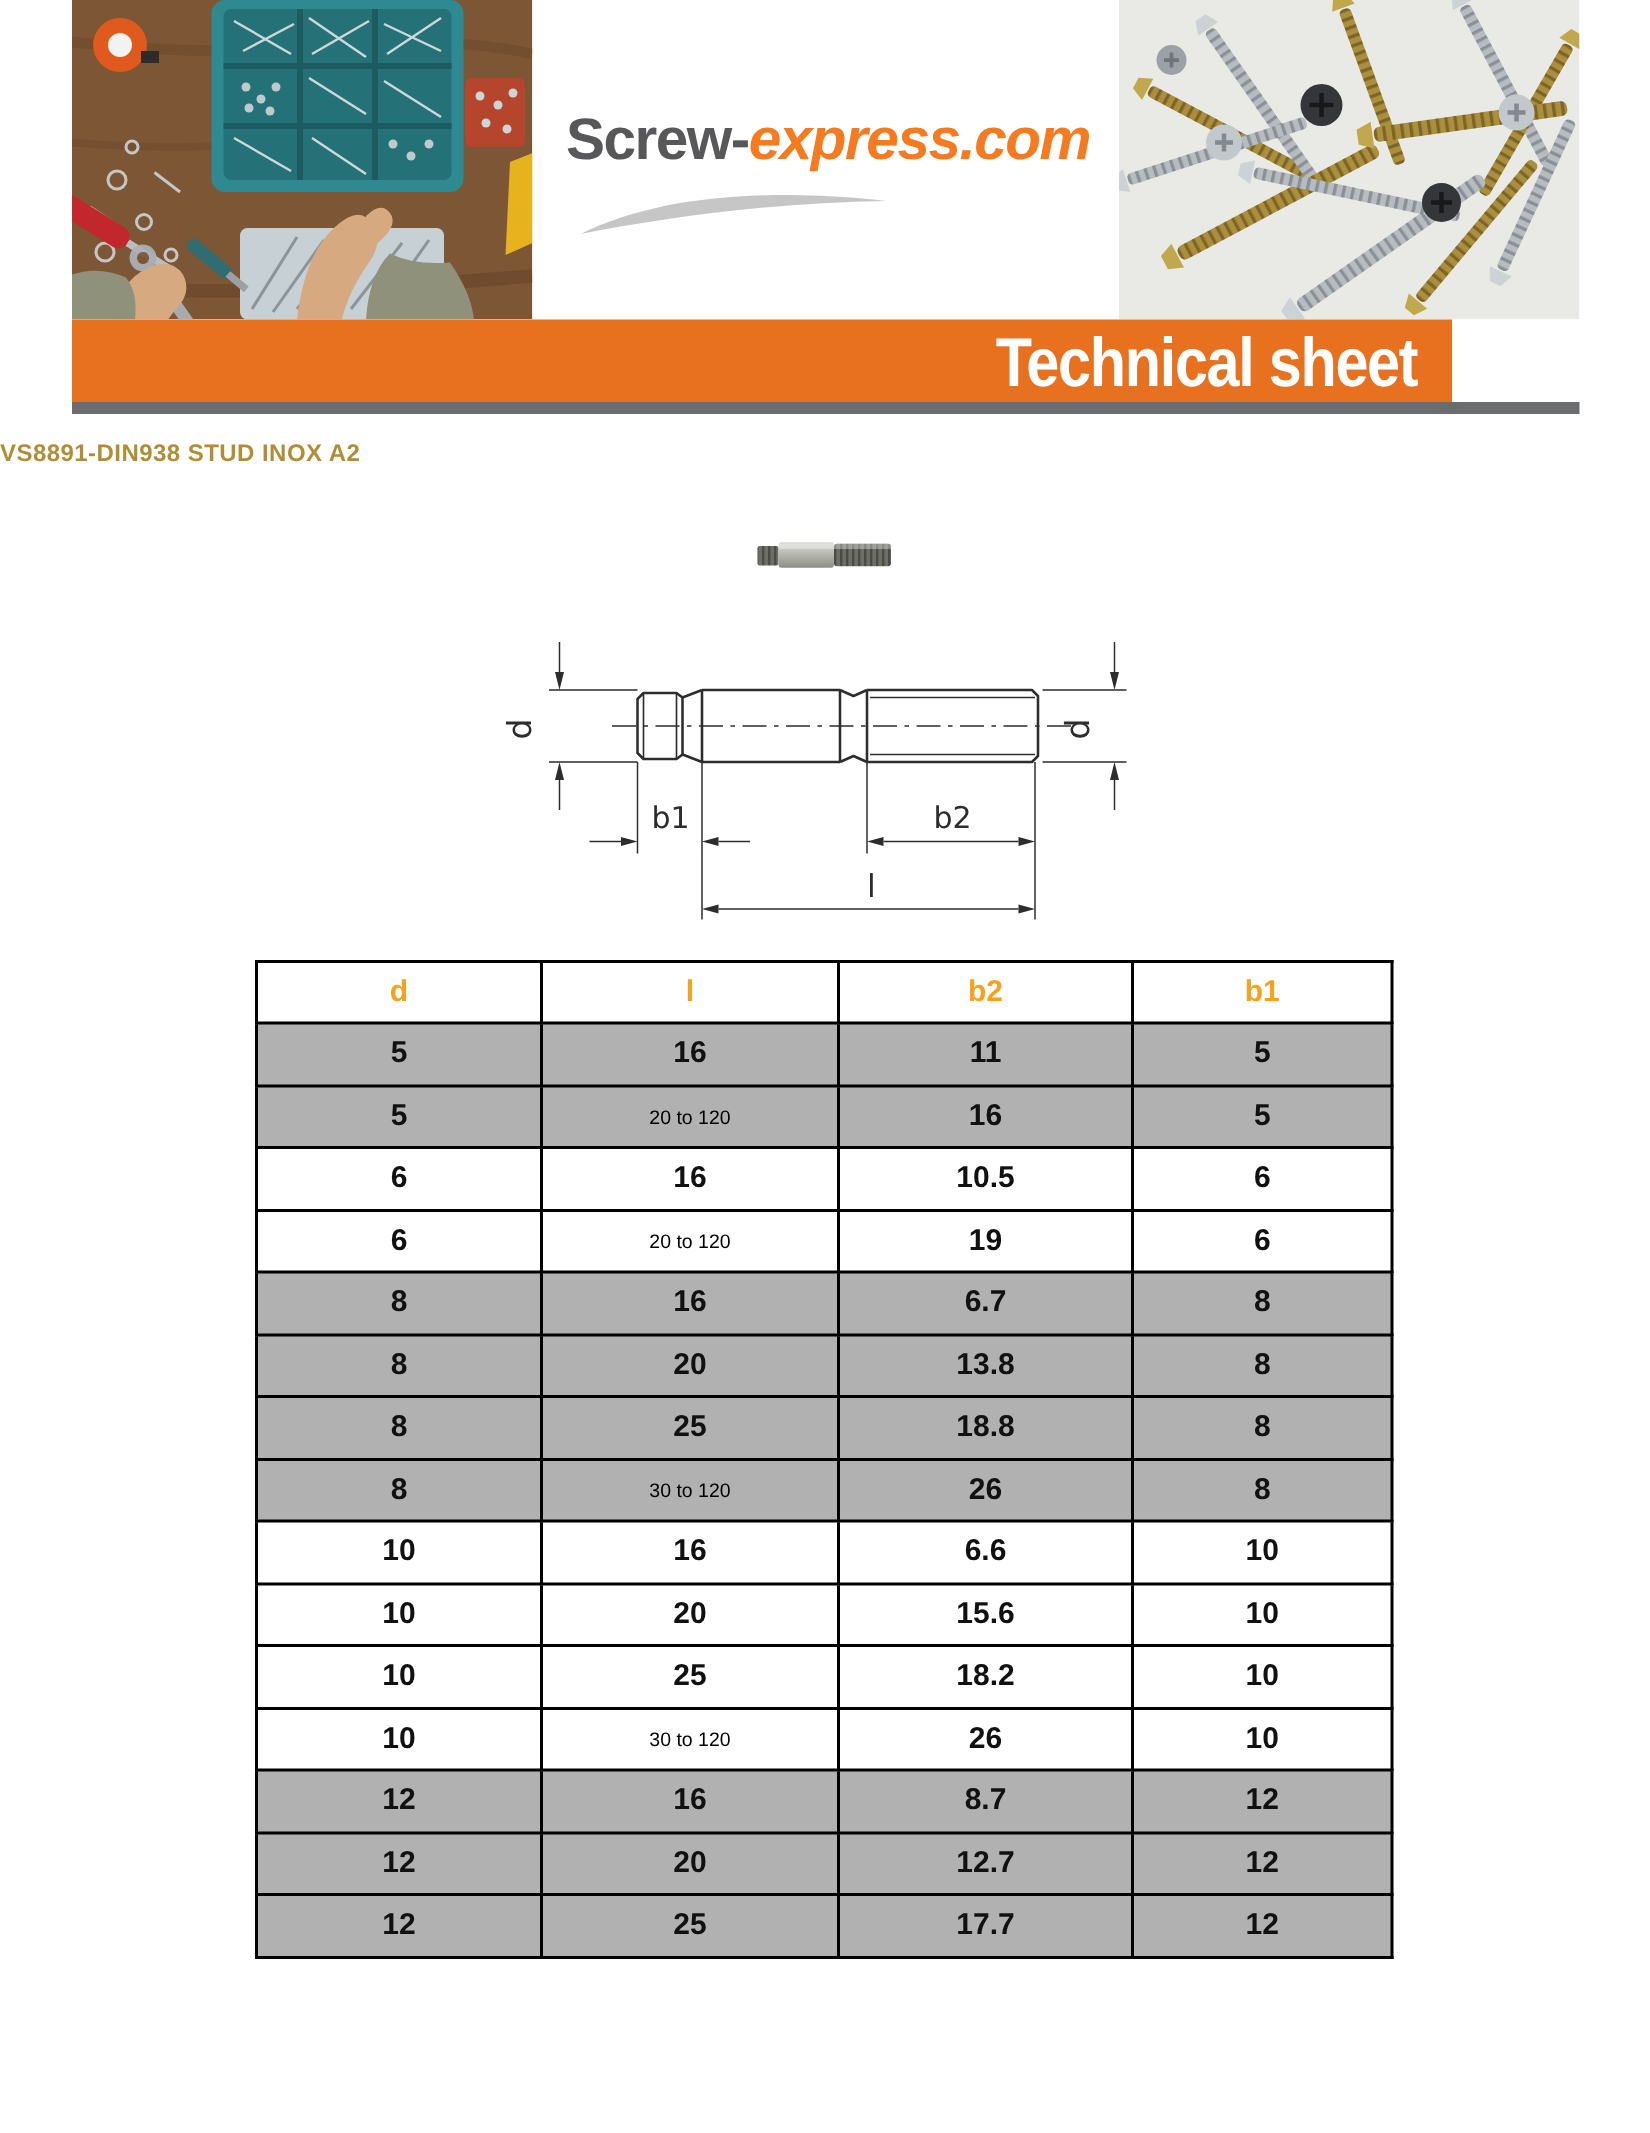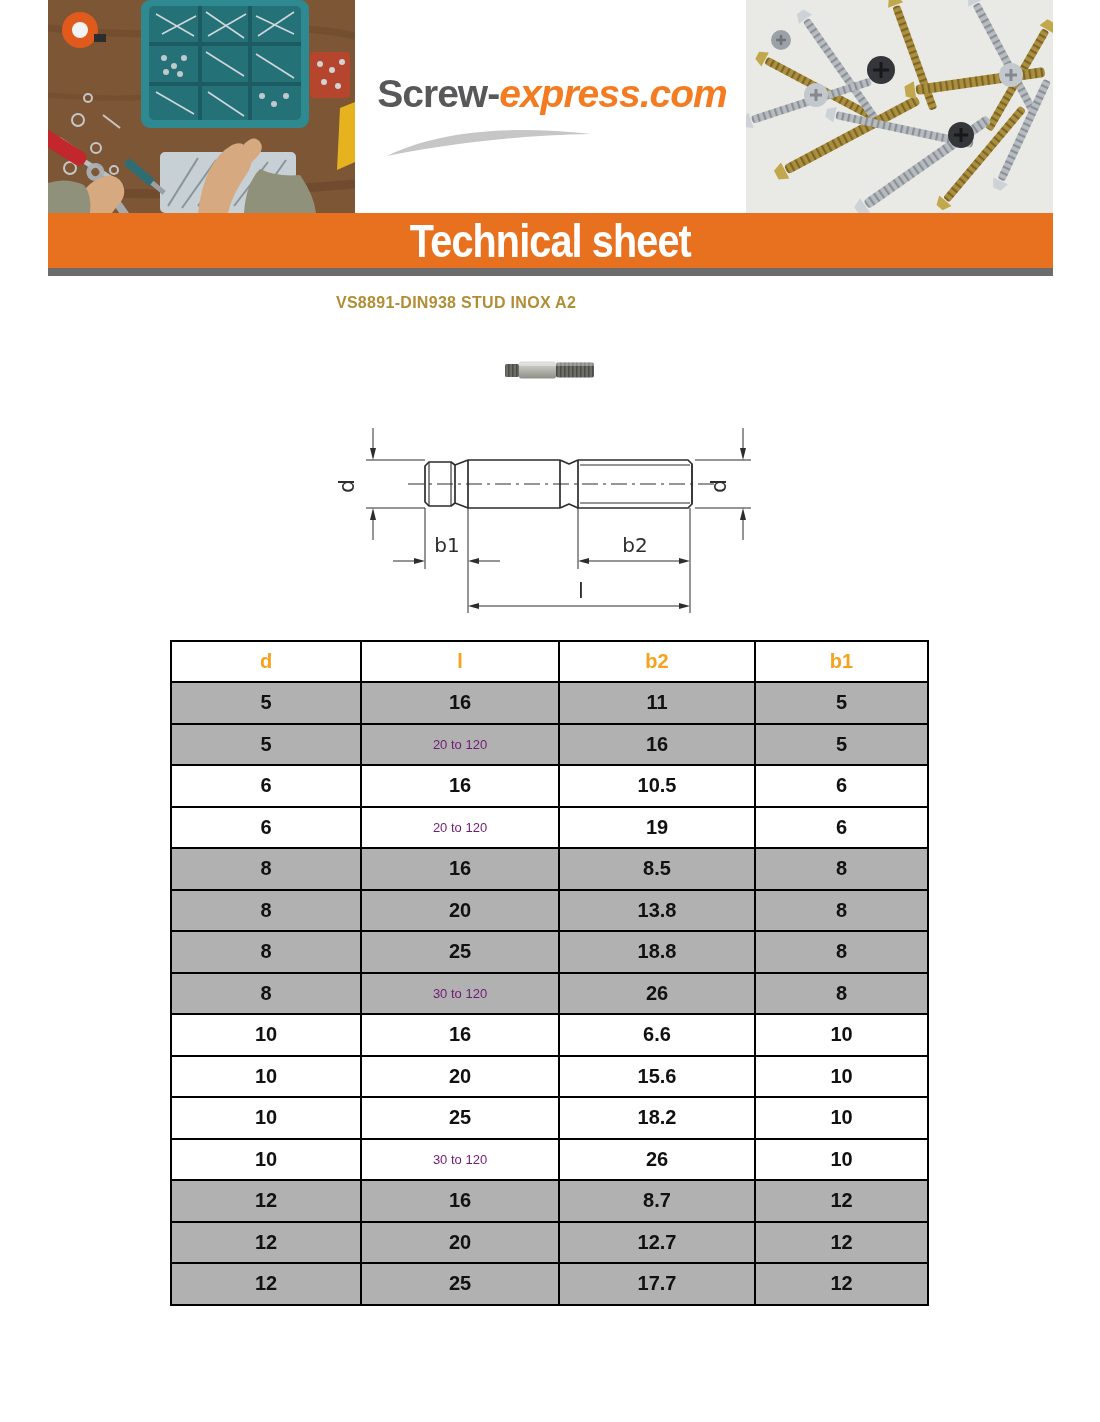--- a/index.html
+++ b/index.html
@@ -21,44 +21,44 @@
   .photo{position:absolute;top:0;height:213px;width:307px;overflow:hidden;}
   .photo-left{left:48px;}
   .photo-right{left:746px;}
   .logo{position:absolute;left:357px;top:72px;width:390px;text-align:center;
         font-size:39px;font-weight:bold;letter-spacing:-1px;white-space:nowrap;}
   .logo .pre{color:var(--logo-gray);}
   .logo .suf{color:var(--logo-orange);font-style:italic;}
   .swoosh{position:absolute;left:383px;top:122px;width:215px;height:38px;}
 
   
-  .banner{position:absolute;left:48px;top:213px;width:1005px;height:55px;
-          background:var(--banner-orange);display:flex;align-items:center;justify-content:center;}
+  .banner{position:absolute;left:48px;top:213px;width:920px;height:55px;
+          background:var(--banner-orange);display:flex;align-items:center;justify-content:flex-end;}
   .banner span{display:inline-block;color:#fff;font-weight:bold;font-size:46px;
           transform:scaleX(.86);letter-spacing:-1px;}
   .graybar{position:absolute;left:48px;top:268px;width:1005px;height:8px;background:var(--bar-gray);}
 
   
-  .product-title{position:absolute;left:0;top:294px;width:912px;text-align:center;
+  .product-title{position:absolute;left:0;top:294px;width:912px;
           color:var(--title-gold);font-size:16px;font-weight:600;letter-spacing:.3px;}
   .product-photo{position:absolute;left:504px;top:359px;width:92px;height:22px;}
 
   
   .drawing{position:absolute;left:330px;top:408px;width:480px;height:235px;}
   .drawing text{font-family:"DejaVu Sans", sans-serif;fill:#2d2d2d;}
 
   
   .spec-table{position:absolute;left:170px;top:640px;border-collapse:collapse;table-layout:fixed;width:757px;}
   .spec-table th,.spec-table td{border:2.5px solid #000;text-align:center;vertical-align:middle;
           font-size:20px;font-weight:bold;color:#111;}
   .spec-table thead tr{height:41px;background:#fff;}
   .spec-table th{color:var(--header-accent);font-size:20px;}
   .spec-table tbody tr{height:41.5px;background:#fff;}
   .spec-table tbody tr.shaded{background:var(--row-gray);}
-  .spec-table td.small{font-size:13px;font-weight:normal;color:#701a75;}
+  .spec-table td.small{font-size:13px;font-weight:normal;color:#000000;}
 
   
   .footer{position:absolute;left:48px;top:1383px;width:1005px;height:39px;background:var(--footer-gray);
           display:flex;align-items:center;justify-content:flex-end;padding-right:60px;}
   .footer span{color:#fff;font-weight:bold;font-size:20px;letter-spacing:-.5px;transform:scaleX(.95);transform-origin:right;}
 </style>
 </head>
 <body>
 
 <div class="page">
@@ -356,21 +356,21 @@
     </tr>
         <tr>
       <td>6</td>
       <td class="small">20 to 120</td>
       <td>19</td>
       <td>6</td>
     </tr>
         <tr class="shaded">
       <td>8</td>
       <td>16</td>
-      <td>8.5</td>
+      <td>6.7</td>
       <td>8</td>
     </tr>
         <tr class="shaded">
       <td>8</td>
       <td>20</td>
       <td>13.8</td>
       <td>8</td>
     </tr>
         <tr class="shaded">
       <td>8</td>

